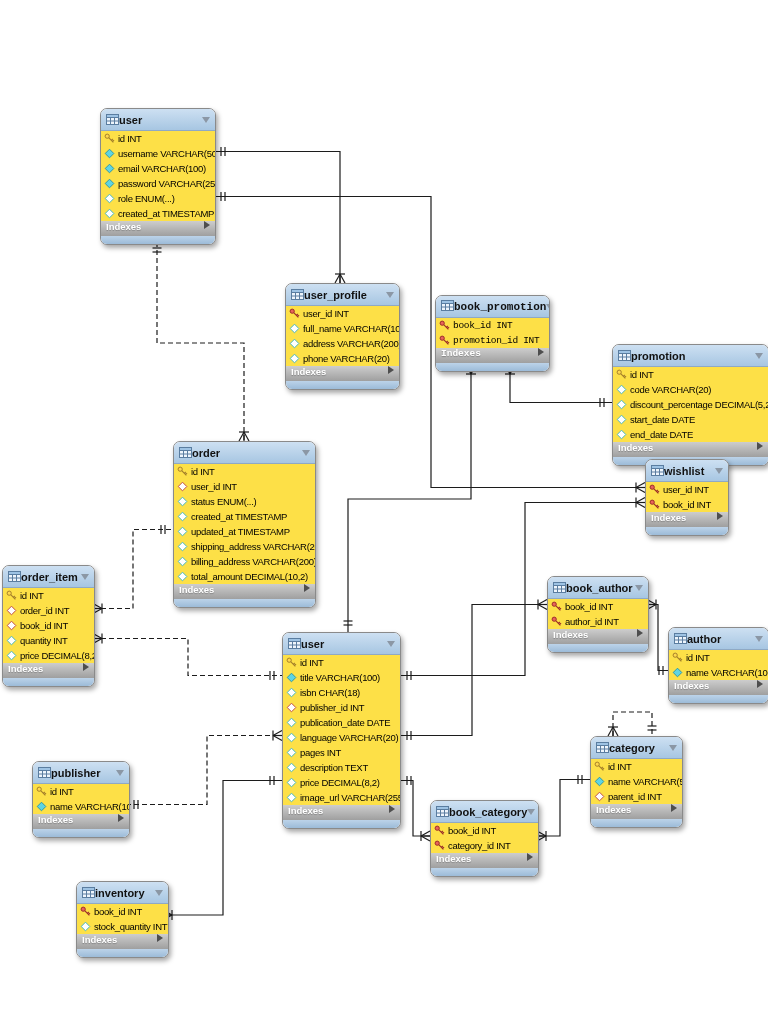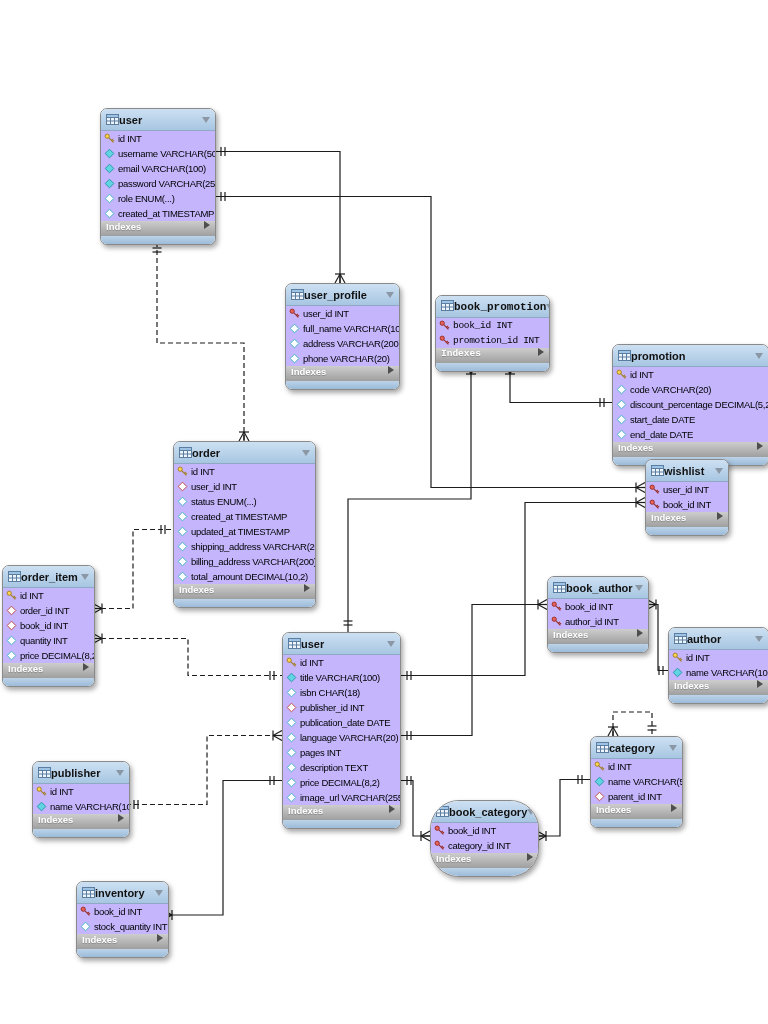--- a/index.html
+++ b/index.html
@@ -6,21 +6,21 @@
   #page{position:relative;width:768px;height:1024px;background:#ffffff;overflow:hidden;
         font-family:"Liberation Sans",sans-serif;}
   #connectors{position:absolute;left:0;top:0;width:768px;height:1024px;z-index:1;}
   .tbl{position:absolute;z-index:2;background:#fff;border:1px solid #8a8a8a;border-radius:7px;
        box-shadow:2px 3px 5px rgba(0,0,0,.35);overflow:hidden;}
   .hdr{height:21px;display:flex;align-items:center;padding:0 5px;
        background:linear-gradient(#cde0f2,#a7c6e2);border-bottom:1px solid #8fa9c4;}
   .hdr .tname{font-size:11px;font-weight:bold;color:#111;white-space:nowrap;flex:1;}
   .collapse-tri{width:0;height:0;border-left:4px solid transparent;border-right:4px solid transparent;
        border-top:6px solid #8b97a5;}
-  .row{height:15px;display:flex;align-items:center;gap:3px;padding:0 3px;background:#c4b5fd;
+  .row{height:15px;display:flex;align-items:center;gap:3px;padding:0 3px;background:#fde047;
        font-size:9.5px;letter-spacing:-0.3px;color:#000;white-space:nowrap;}
   .row .ic{flex:0 0 auto;display:flex;align-items:center;}
   .idx{height:15px;display:flex;padding:0 5px;
        background:linear-gradient(#cdcdcd,#9f9f9f);color:#fff;font-size:9.5px;font-weight:bold;
        text-shadow:0 1px 1px rgba(0,0,0,.25);}
   .idx .sp{flex:1;}
   .idx-arrow{width:0;height:0;border-top:4px solid transparent;border-bottom:4px solid transparent;
        border-left:6px solid #4e4e4e;}
   .ftr{height:8px;background:linear-gradient(#bcd3e9,#9cbbd8);}
 </style>
@@ -796,21 +796,21 @@
         </span>
         <span>parent_id INT</span>
       </div>
       <div class="idx">
         <span>Indexes</span>
         <span class="sp"></span>
         <span class="idx-arrow"></span>
       </div>
       <div class="ftr"></div>
     </div>
-    <div class="tbl" style="left: 430px; top: 800px; width: 107px; border-radius: 29px;">
+    <div class="tbl" style="left: 430px; top: 800px; width: 107px;">
       <div class="hdr">
         <span class="ic"><svg width="13" height="11" viewBox="0 0 13 11">
             <rect x="0.5" y="0.5" width="12" height="10" fill="#eef5fc" stroke="#5a7da0"></rect>
             <rect x="0.5" y="0.5" width="12" height="3" fill="#9ec3e4" stroke="#5a7da0"></rect>
             <line x1="4.5" y1="3.5" x2="4.5" y2="10.5" stroke="#5a7da0"></line>
             <line x1="8.5" y1="3.5" x2="8.5" y2="10.5" stroke="#5a7da0"></line>
             <line x1="0.5" y1="7" x2="12.5" y2="7" stroke="#5a7da0"></line>
           </svg></span>
         <span class="tname">book_category</span>
         <span class="collapse-tri"></span>

